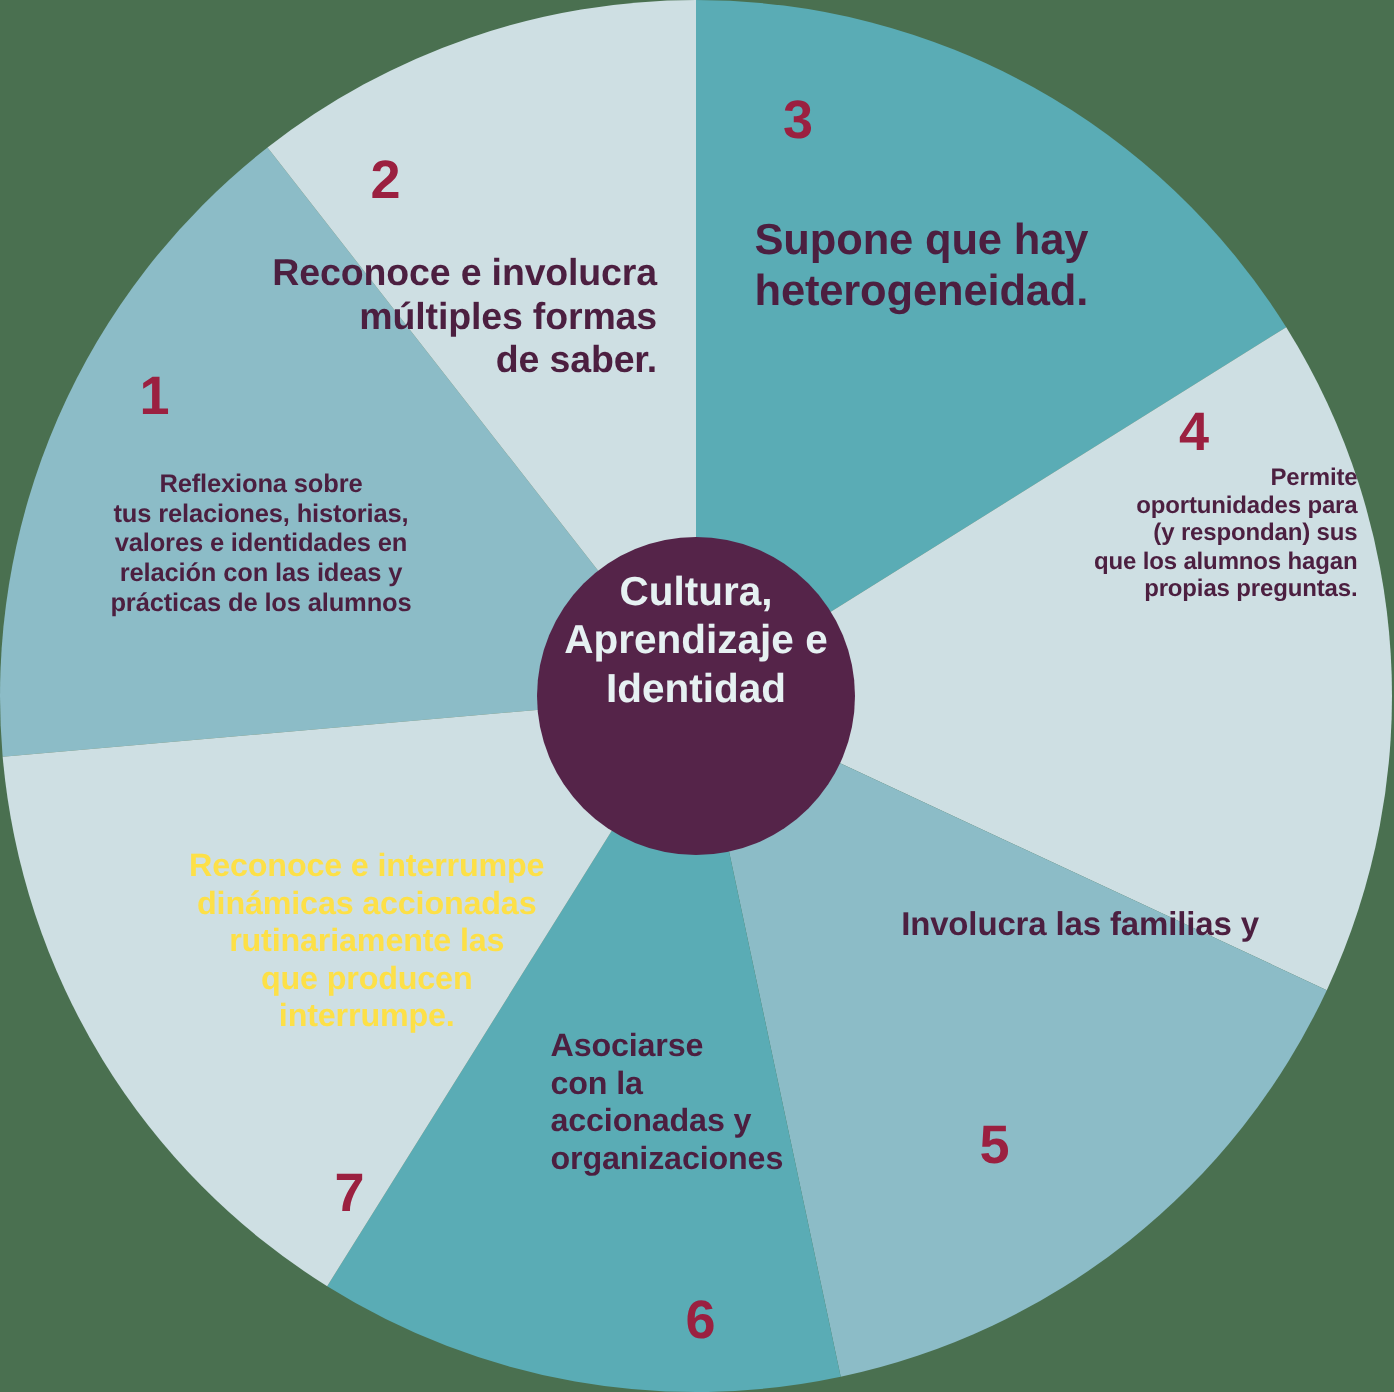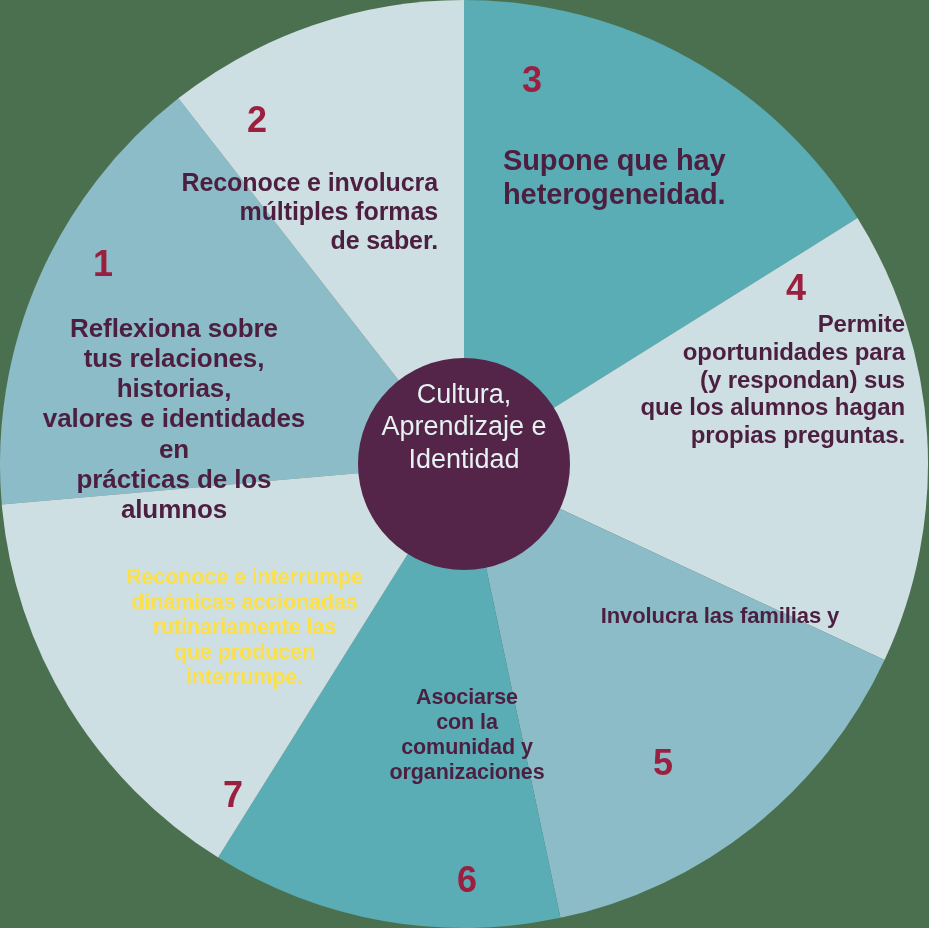--- a/index.html
+++ b/index.html
@@ -40,50 +40,50 @@
   }
   .seg-num {
     position: absolute;
     color: #9b2040;
     font-weight: bold;
     font-size: 36px;
     line-height: 1;
     pointer-events: none;
   }
   
-  #label-1 { left: 26px;  top: 313px; width: 296px; font-size: 26px; text-align: center; }
+  #label-1 { left: 26px;  top: 313px; width: 296px; font-size: 17px; text-align: center; }
   #num-1   { left: 88px;  top: 246px; width: 30px;  text-align: center; }
   
   #label-2 { left: 168px; top: 168px; width: 270px; font-size: 25px; text-align: right; }
   #num-2   { left: 242px; top: 102px; width: 30px;  text-align: center; }
   
   #label-3 { left: 503px; top: 144px; width: 270px; font-size: 29px; text-align: left; }
   #num-3   { left: 517px; top: 62px;  width: 30px;  text-align: center; }
   
-  #label-4 { left: 612px; top: 310px; width: 293px; font-size: 24px; text-align: right; }
+  #label-4 { left: 612px; top: 310px; width: 293px; font-size: 16px; text-align: right; }
   #num-4   { left: 781px; top: 270px; width: 30px;  text-align: center; }
   
   #label-5 { left: 570px; top: 603px; width: 300px; font-size: 22px; text-align: center; }
   #num-5   { left: 648px; top: 745px; width: 30px;  text-align: center; }
   
-  #label-6 { left: 367px; top: 685px; width: 200px; font-size: 21.5px; text-align: center; }
+  #label-6 { left: 367px; top: 685px; width: 200px; font-size: 21.5px; }
   #num-6   { left: 452px; top: 862px; width: 30px;  text-align: center; }
   
   #label-7 { left: 92px;  top: 565px; width: 305px; font-size: 21.5px; text-align: center; }
   #num-7   { left: 218px; top: 777px; width: 30px;  text-align: center; }
 
   #hub-text {
     position: absolute;
     left: 357px;
     top: 378px;
     width: 214px;
     text-align: center;
     color: #e6f1f2;
     font-size: 27px;
-    font-weight: normal;
+    font-weight: bold;
     line-height: 1.2;
     pointer-events: none;
   }
 </style>
 </head>
 <body style="background: rgb(74, 112, 80);">
 
 <div id="wheel-root">
 
   <svg id="wheel-svg" viewBox="0 0 929 928">
@@ -97,20 +97,21 @@
       <path id="slice-7" d="M 464 464 L 218.12 857.49 A 464 464 0 0 1 1.77 504.44 Z" fill="#cedfe3"></path>
     </g>
     <circle id="hub-circle" cx="464" cy="464" r="106" fill="#552449"></circle>
   </svg>
 
   <div class="seg-num" id="num-1" style="color: rgb(155, 32, 64);">1</div>
   <div class="seg-label" id="label-1" style="color: rgb(76, 31, 64);">
       <div>Reflexiona sobre</div>
       <div>tus relaciones, historias,</div>
       <div>valores e identidades en</div>
+      <div>relación con las ideas y</div>
       <div>prácticas de los alumnos</div>
     </div>
 
   <div class="seg-num" id="num-2" style="color: rgb(155, 32, 64);">2</div>
   <div class="seg-label" id="label-2" style="color: rgb(76, 31, 64);">
       <div>Reconoce e involucra</div>
       <div>múltiples formas</div>
       <div>de saber.</div>
     </div>
 
@@ -130,21 +131,21 @@
     </div>
 
   <div class="seg-label" id="label-5" style="color: rgb(76, 31, 64);">
       <div>Involucra las familias y</div>
     </div>
   <div class="seg-num" id="num-5" style="color: rgb(155, 32, 64);">5</div>
 
   <div class="seg-label" id="label-6" style="color: rgb(76, 31, 64);">
       <div>Asociarse</div>
       <div>con la</div>
-      <div>comunidad y</div>
+      <div>accionadas y</div>
       <div>organizaciones</div>
     </div>
   <div class="seg-num" id="num-6" style="color: rgb(155, 32, 64);">6</div>
 
   <div class="seg-label" id="label-7" style="color: #fde047;">
       <div>Reconoce e interrumpe</div>
       <div>dinámicas accionadas</div>
       <div>rutinariamente las</div>
       <div>que producen</div>
       <div>interrumpe.</div>

